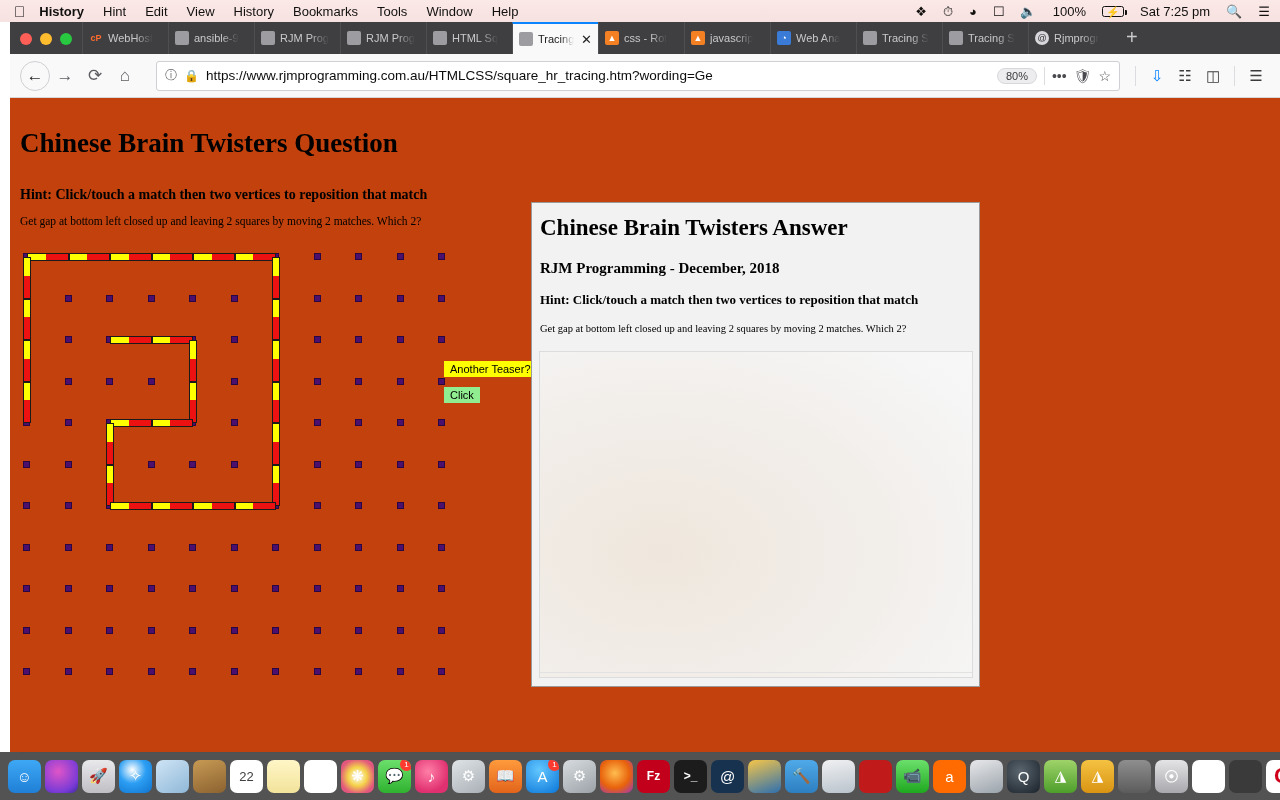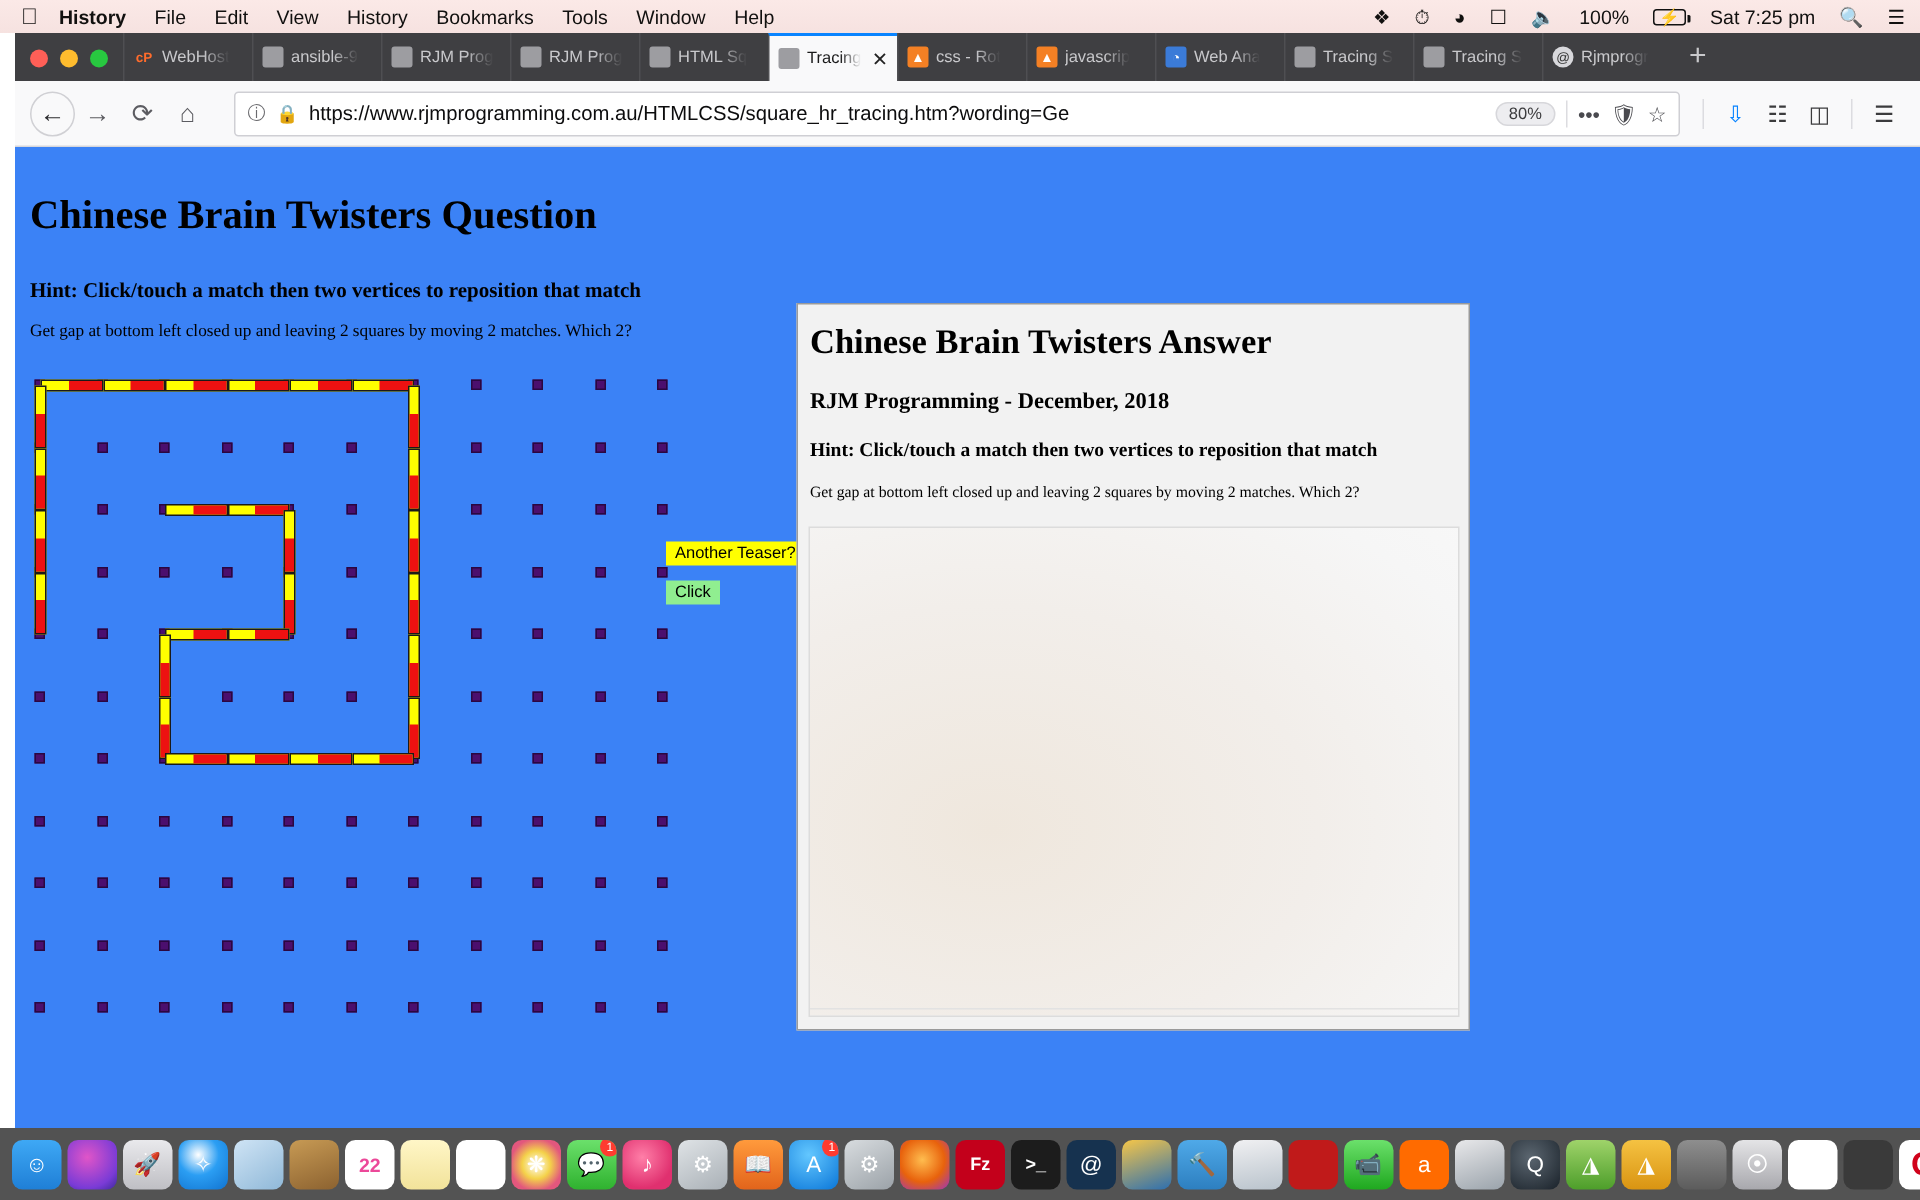--- a/index.html
+++ b/index.html
@@ -82,21 +82,21 @@
     border:1px solid #d7d7db; border-radius:10px; padding:1px 8px;}
   #urlbar .sep{ width:1px; height:18px; background:#dcdce0; }
   #urlbar .tool{ font-size:14px; color:#4a4a4f; }
   #navbar .rsep{ width:1px; height:20px; background:#dcdce0; margin:0 7px; }
   #navbar .rtool{ width:28px; display:flex; align-items:center; justify-content:center;
     font-size:15px; color:#3b3b3d; }
   #navbar .rtool.dl{ color:#0a84ff; }
 
   
   #content{ position:absolute; left:0; top:76px; width:1270px; height:654px;
-    background:#3b82f6; overflow:hidden; }
+    background:#c2410c; overflow:hidden; }
   #pageinner{ position:absolute; left:0; top:0; width:1270px; height:654px; }
 
   .serif{ font-family:"Liberation Serif", serif; }
   #h1 { position:absolute; left:10px; top:12px; font-size:27px; font-weight:bold; color:#000;}
   #h3 { position:absolute; left:10px; top:57px; font-size:15.5px; font-weight:bold; color:#000;}
   #h4 { position:absolute; left:10px; top:89px; font-size:14px; font-weight:bold; color:#000;}
   #wording{ position:absolute; left:10px; top:117px; font-size:11.5px; color:#000;}
 
   
   #puzzle{ position:absolute; left:0px; top:145px; width:500px; height:460px; }
@@ -149,21 +149,21 @@
   #dock .badge{ position:absolute; top:-2px; right:-2px; background:#ff3b30; color:#fff;
     border-radius:50%; width:13px; height:13px; font-size:8px; line-height:13px; text-align:center;}
 </style>
 </head>
 <body>
 
 <div id="menubar">
   <div class="apple"></div>
   <div id="menu-items" style="display: flex;">
       <div class="mi bold">History</div>
-      <div class="mi">File</div>
+      <div class="mi">Hint</div>
       <div class="mi">Edit</div>
       <div class="mi">View</div>
       <div class="mi">History</div>
       <div class="mi">Bookmarks</div>
       <div class="mi">Tools</div>
       <div class="mi">Window</div>
       <div class="mi">Help</div>
     </div>
   <div class="spacer"></div>
   <div class="right">
@@ -509,21 +509,21 @@
   <div id="winbottom"></div>
 </div>
 
 <div id="dock">
     <div class="icon" style="background: linear-gradient(rgb(62, 168, 245), rgb(31, 127, 214));">☺</div>
     <div class="icon" style="background: radial-gradient(circle at 40% 35%, rgb(224, 85, 200), rgb(122, 59, 214) 70%, rgb(59, 42, 154));"></div>
     <div class="icon" style="background: linear-gradient(rgb(233, 233, 236), rgb(191, 191, 196));">🚀</div>
     <div class="icon" style="background: radial-gradient(circle at 40% 30%, rgb(255, 255, 255), rgb(43, 158, 243) 45%, rgb(17, 115, 207));">✧</div>
     <div class="icon" style="background: linear-gradient(145deg, rgb(207, 228, 245), rgb(143, 184, 216));"></div>
     <div class="icon" style="background: linear-gradient(160deg, rgb(199, 154, 84), rgb(140, 98, 48));"></div>
-    <div class="icon" style="background: rgb(255, 255, 255); color: #ec4899; font-size: 13px; font-weight: bold;">22</div>
+    <div class="icon" style="background: rgb(255, 255, 255); color: #404040; font-size: 13px; font-weight: normal;">22</div>
     <div class="icon" style="background: linear-gradient(rgb(255, 246, 199), rgb(242, 227, 154));"></div>
     <div class="icon" style="background: rgb(255, 255, 255);"></div>
     <div class="icon" style="background: radial-gradient(circle, rgb(255, 255, 255), rgb(244, 210, 74) 40%, rgb(226, 87, 125) 75%);">❋</div>
     <div class="icon" style="background: linear-gradient(rgb(107, 224, 107), rgb(47, 178, 47));">💬<span class="badge">1</span></div>
     <div class="icon" style="background: radial-gradient(circle at 40% 35%, rgb(255, 127, 168), rgb(224, 48, 111) 70%);">♪</div>
     <div class="icon" style="background: linear-gradient(150deg, rgb(223, 227, 230), rgb(169, 176, 182));">⚙</div>
     <div class="icon" style="background: linear-gradient(rgb(255, 154, 60), rgb(226, 100, 27));">📖</div>
     <div class="icon" style="background: radial-gradient(circle at 40% 30%, rgb(99, 199, 255), rgb(10, 118, 216));">A<span class="badge">1</span></div>
     <div class="icon" style="background: linear-gradient(150deg, rgb(216, 220, 223), rgb(155, 162, 168));">⚙</div>
     <div class="icon" style="background: radial-gradient(circle at 45% 40%, rgb(255, 189, 79), rgb(232, 98, 12) 55%, rgb(138, 43, 226) 110%);"></div>

